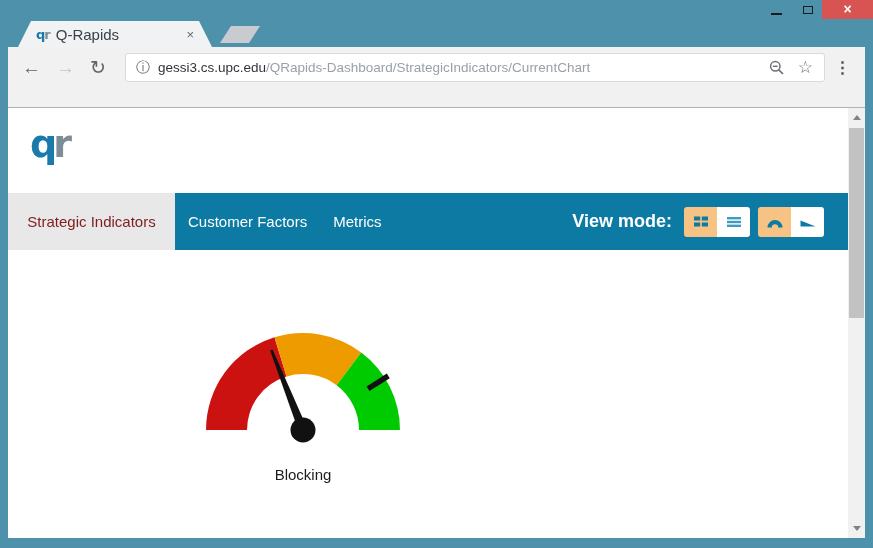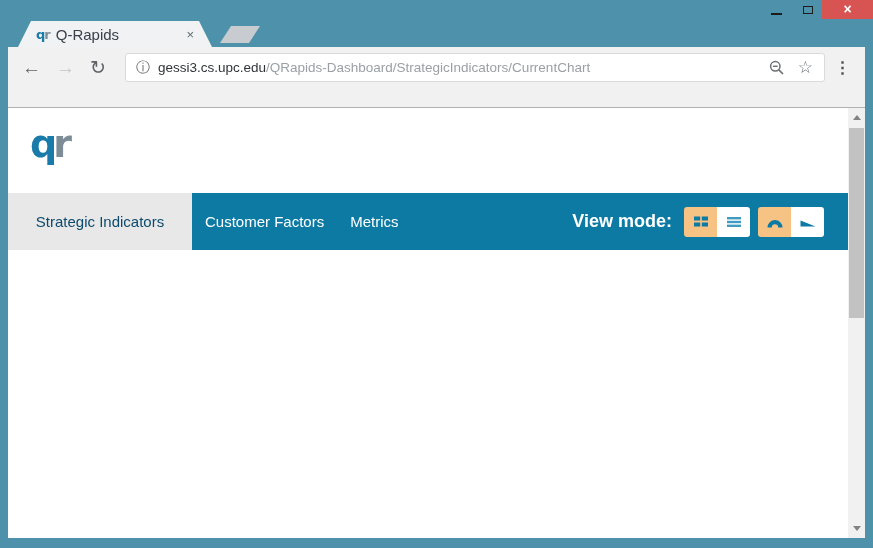--- a/index.html
+++ b/index.html
@@ -53,21 +53,21 @@
   .tri-down{width:0;height:0;border:4px solid transparent;border-top:5px solid #828282;margin-top:2px;}
   .sb-thumb{position:absolute;left:1px;right:1px;top:20px;height:190px;background:#c2c2c2;}
 
   .site-header{position:absolute;top:0;left:0;right:17px;height:85px;background:#fff;}
   .site-logo{position:absolute;left:22px;top:14px;font-family:"DejaVu Sans",sans-serif;
     font-weight:bold;font-size:38px;letter-spacing:-4px;line-height:44px;}
   .site-title{position:absolute;left:81px;top:33px;font-size:18px;color:#2b7fb8;white-space:nowrap;}
 
   .navbar{position:absolute;top:85px;left:0;right:17px;height:57px;background:#0c7aa3;display:flex;align-items:stretch;}
   .nav-item{display:flex;align-items:center;padding:0 13px;color:#fff;font-size:15px;white-space:nowrap;}
-  .nav-item.active{width:184px;justify-content:center;background:#e8e8e8;color:#0c4a6e;padding:0;}
+  .nav-item.active{width:167px;justify-content:center;background:#e8e8e8;color:#7f1d1d;padding:0;}
   .nav-spacer{flex:1;}
   .viewmode-label{align-self:center;color:#fff;font-weight:bold;font-size:18px;margin-right:12px;white-space:nowrap;}
   .btn-group{align-self:center;display:flex;margin-right:8px;}
   .btn-group:last-of-type{margin-right:24px;}
   .vbtn{width:33px;height:30px;background:#fff;display:flex;align-items:center;justify-content:center;}
   .vbtn.active{background:#f6c384;}
   .btn-group .vbtn:first-child{border-radius:3px 0 0 3px;}
   .btn-group .vbtn:last-child{border-radius:0 3px 3px 0;}
   .vbtn svg{display:block;}
 
@@ -159,20 +159,31 @@
         </svg>
       </div>
       <div class="vbtn">
         <svg width="18" height="14" viewBox="0 0 18 14">
           <polygon points="1.5,5.5 16.5,11.5 1.5,11.5" fill="#0c7aa3"></polygon>
         </svg>
       </div>
     </div>
   </div>
 
+  <div class="gauge gauge-1">
+    <div><svg width="220" height="116" viewBox="0 0 220 116">
+          <path d="M13 99.99999999999999 A97 97 0 0 1 81.47808845246654 7.2880775645619735 L93.53374178699099 46.47559117129351 A56 56 0 0 0 54 100 Z" fill="#cc1111"></path>
+          <path d="M81.47808845246654 7.2880775645619735 A97 97 0 0 1 168.24076185661076 22.430588126752212 L143.6235326182495 55.21765912472293 A56 56 0 0 0 93.53374178699099 46.47559117129351 Z" fill="#ee9b00"></path>
+          <path d="M168.24076185661076 22.430588126752212 A97 97 0 0 1 207 100 L166 100 A56 56 0 0 0 143.6235326182495 55.21765912472293 Z" fill="#00cb00"></path>
+          <line x1="175.01325026365515" y1="58.741336786617246" x2="195.2771204757035" y2="45.88149370712133" stroke="#111111" stroke-width="5.5"></line>
+          <polygon points="114.18399418649713,98.34343951291895 79.54999790077242,19.560660295120304 77.13257903746297,20.51778413210047 105.81600581350287,101.65656048708105" fill="#111111"></polygon>
+          <circle cx="110" cy="100" r="12.5" fill="#111111"></circle>
+        </svg></div>
+    <div class="gauge-label">Blocking</div>
+  </div>
 
   <div class="scrollbar">
     <div class="sb-arrow sb-up">
         <div class="tri-up"></div>
       </div>
     <div class="sb-thumb"></div>
     <div class="sb-arrow sb-down">
         <div class="tri-down"></div>
       </div>
   </div>

